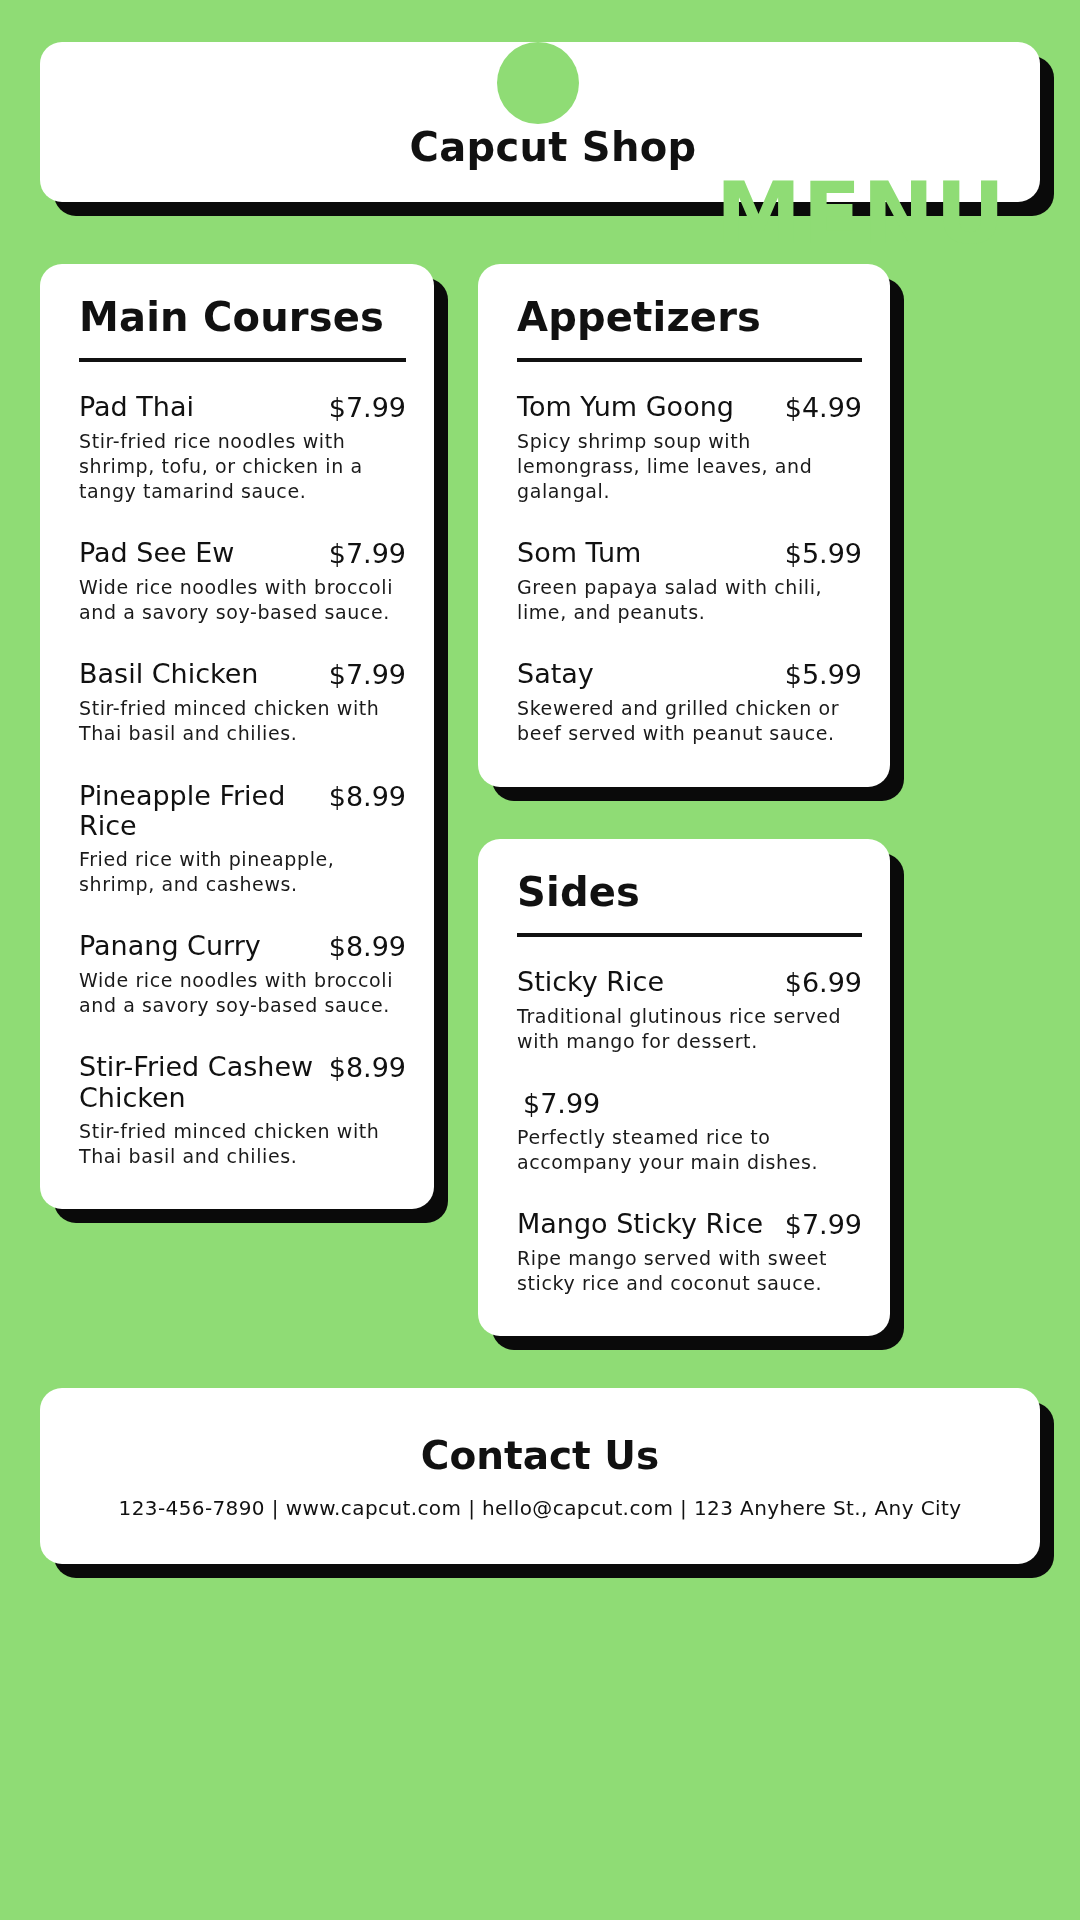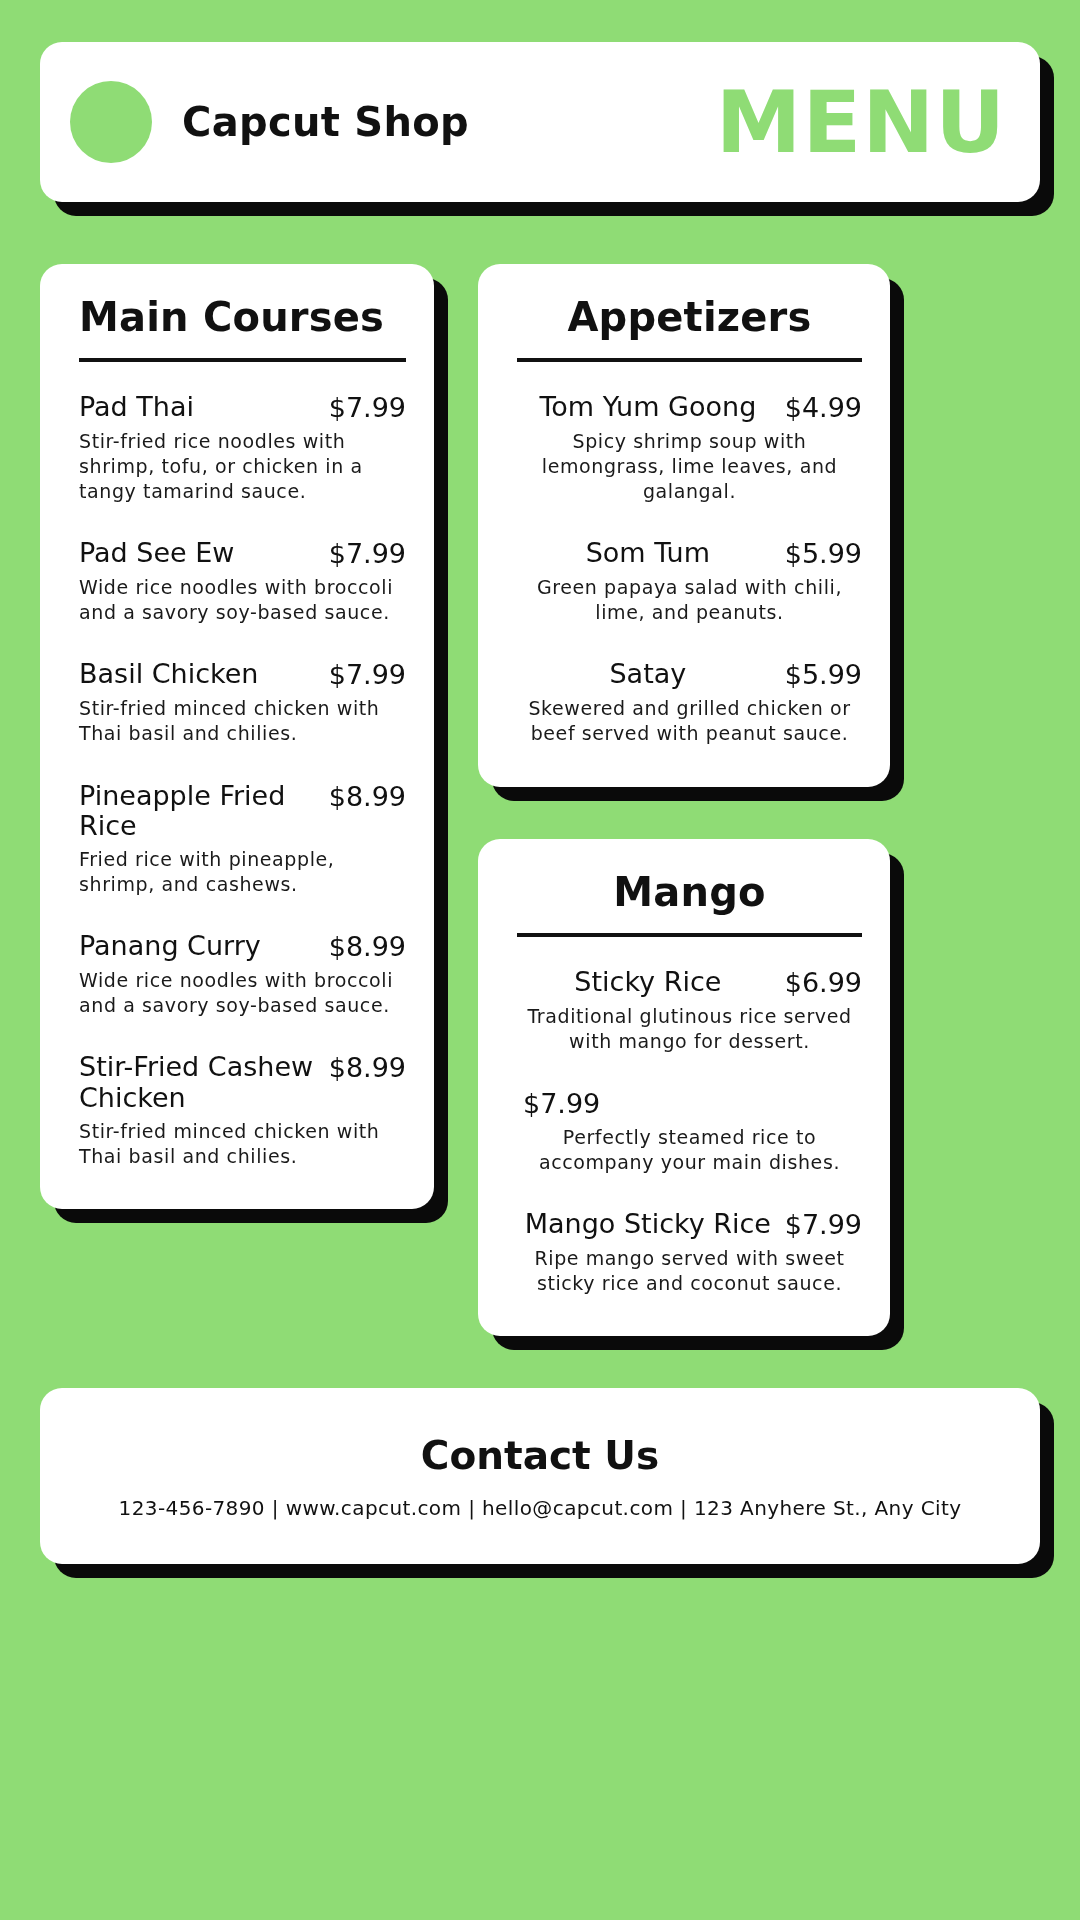--- a/index.html
+++ b/index.html
@@ -19,20 +19,21 @@
     inset: 0;
     padding: 42px 40px 40px 40px;
   }
 
   
   .card {
     background: #ffffff;
     border-radius: 22px;
     box-shadow: 14px 14px 0 #0a0a0a;
     position: relative;
+    flex-direction: column;
   }
 
   
   .header {
     height: 160px;
     display: flex;
     align-items: center;
     padding: 0 34px 0 30px;
     margin-bottom: 62px;
   }
@@ -61,21 +62,21 @@
     font-family: "DejaVu Sans", sans-serif;
   }
 
   
   .columns {
     display: flex;
     gap: 44px;
     align-items: flex-start;
   }
   .col-left { width: 394px; flex: 0 0 394px; }
-  .col-right { width: 412px; flex: 0 0 412px; text-align: center; }
+  .col-right { width: 412px; flex: 0 0 412px; }
 
   .section {
     padding: 30px 28px 34px 39px;
   }
   .section + .section { margin-top: 52px; }
 
   .section-title {
     font-size: 40px;
     font-weight: 700;
     color: #111;
@@ -241,21 +242,21 @@
         <div class="item">
           <div class="item-head">
             <div class="item-name">Satay</div>
             <div class="item-price">$5.99</div>
           </div>
           <div class="item-desc">Skewered and grilled chicken or beef served with peanut sauce.</div>
         </div>
       </div>
 
       <div class="card section">
-        <div class="section-title">Mango</div>
+        <div class="section-title">Sides</div>
         <div class="rule"></div>
 
         <div class="item">
           <div class="item-head">
             <div class="item-name">Sticky Rice</div>
             <div class="item-price">$6.99</div>
           </div>
           <div class="item-desc">Traditional glutinous rice served with mango for dessert.</div>
         </div>
 

